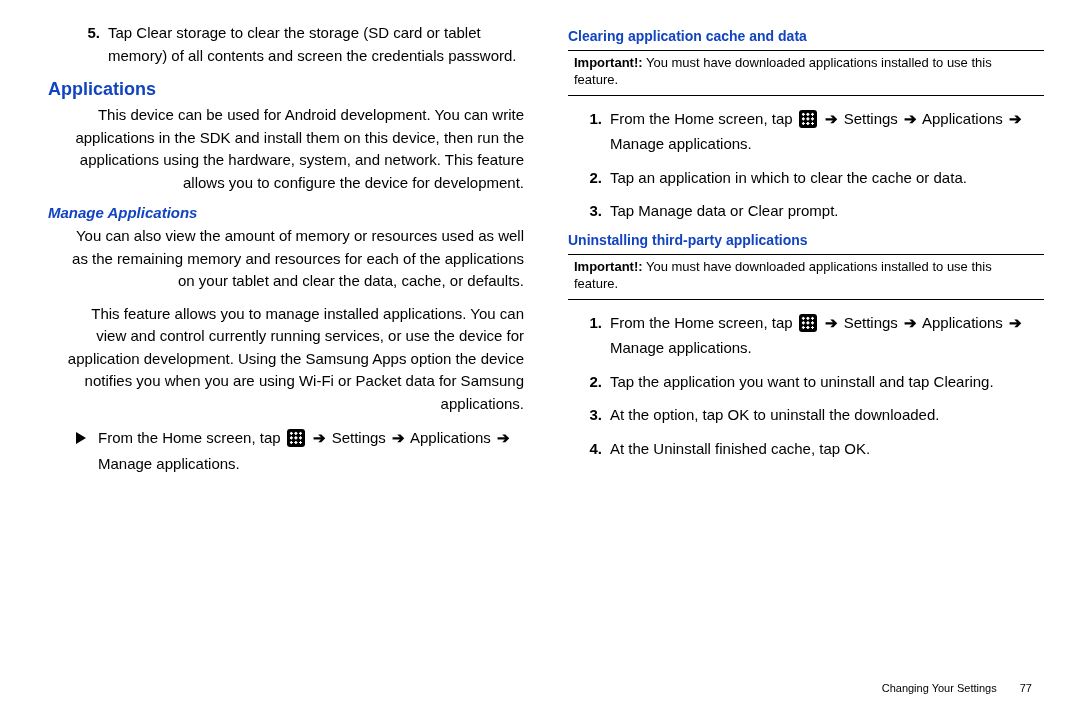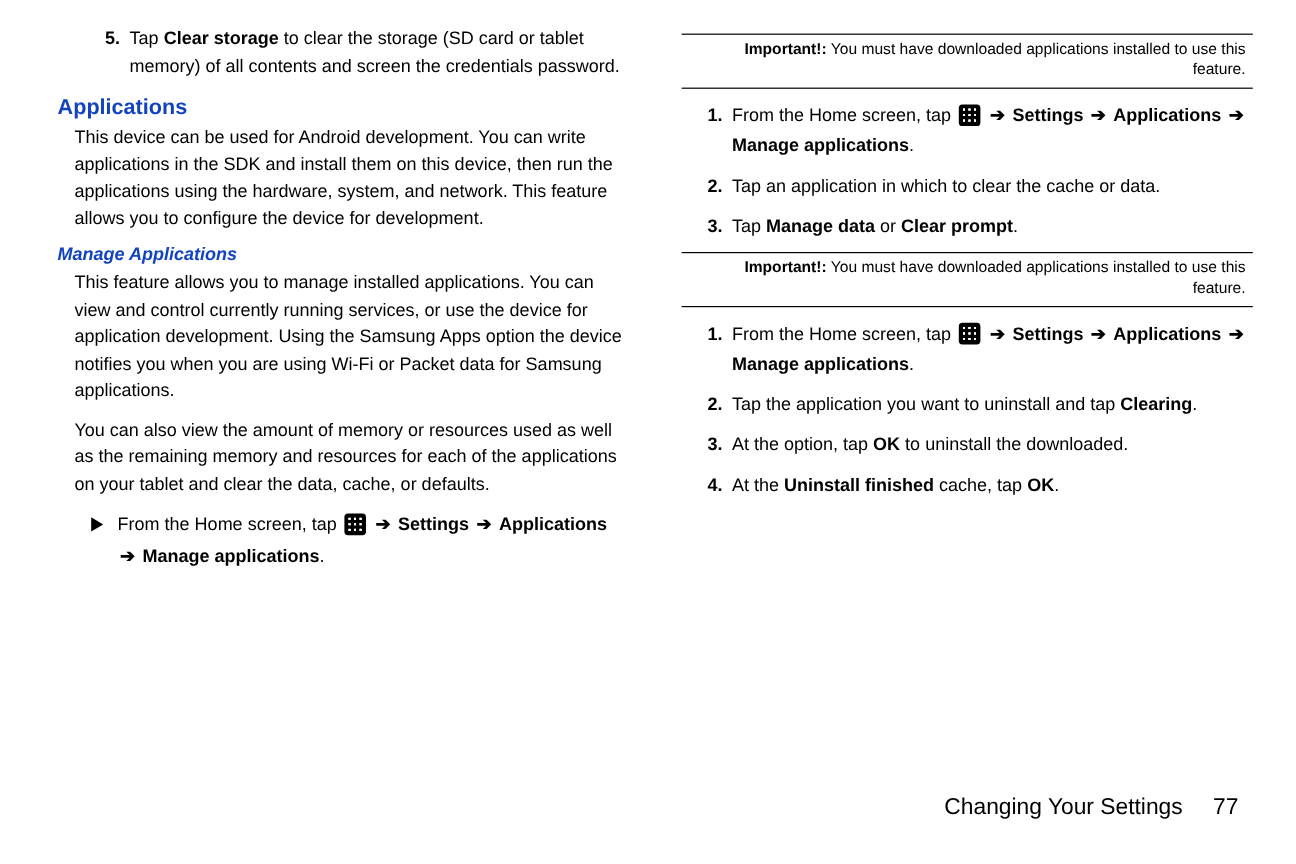--- a/index.html
+++ b/index.html
@@ -56,20 +56,21 @@
   }
   .h3 {
     font-size: 14px;
     font-weight: bold;
     color: #1244c0;
     margin: 6px 0 6px 0;
   }
   p.body {
     margin: 0 0 10px 0;
     line-height: 1.5;
+    text-align: right;
   }
   .indent1 { padding-left: 14px; }
   .triangle {
     display: inline-block;
     width: 0; height: 0;
     border-top: 6px solid transparent;
     border-bottom: 6px solid transparent;
     border-left: 10px solid #000;
     margin-right: 6px;
     vertical-align: -1px;
@@ -105,34 +106,34 @@
     background-position: 0 0;
   }
   .arrow { padding: 0 2px; font-weight: bold; }
   .note-box {
     border-top: 1px solid #000;
     border-bottom: 1px solid #000;
     padding: 4px 6px 6px 6px;
     margin: 6px 0 10px 0;
     font-size: 13px;
     line-height: 1.3;
-    text-align: right;
+    text-align: left;
   }
   .note-box .lbl {
     font-weight: bold;
   }
   .footer {
     position: absolute;
-    bottom: 36px;
+    bottom: 26px;
     right: 48px;
-    font-size: 19px;
+    font-size: 11px;
     margin-left: 23px;
   }
   .footer .pg { display: inline-block; padding-left: 20px; }
-  .b { font-weight: bold; }
+  .b { font-weight: normal; }
   .ol { margin-top: 4px; padding-left: 14px; }
   .ol .num-item .num { width: 20px; }
   .ol .num-item { margin-bottom: 8px; line-height: 1.7; }
 </style>
 </head>
 <body>
 
 <div class="page">
 
   <div class="col col-left">
@@ -141,40 +142,41 @@
       <div class="num">5.</div>
       <div class="body">
         <span>Tap </span><span class="b">Clear storage</span><span> to clear the storage (SD card or tablet memory) of all contents and screen the credentials password.</span>
       </div>
     </div>
 
     <div class="h1">Applications</div>
     <p class="body indent1">This device can be used for Android development. You can write applications in the SDK and install them on this device, then run the applications using the hardware, system, and network. This feature allows you to configure the device for development.</p>
 
     <div class="h2">Manage Applications</div>
+    <p class="body indent1">You can also view the amount of memory or resources used as well as the remaining memory and resources for each of the applications on your tablet and clear the data, cache, or defaults.</p>
     <p class="body indent1">This feature allows you to manage installed applications. You can view and control currently running services, or use the device for application development. Using the Samsung Apps option the device notifies you when you are using Wi-Fi or Packet data for Samsung applications.</p>
-    <p class="body indent1">You can also view the amount of memory or resources used as well as the remaining memory and resources for each of the applications on your tablet and clear the data, cache, or defaults.</p>
 
     <div class="bullet-row">
       <div class="marker"><span class="triangle"></span></div>
       <div class="body">
         <span>From the Home screen, tap </span>
         <span class="apps-icon"></span>
         <span class="arrow">➔</span>
         <span class="b">Settings</span>
         <span class="arrow">➔</span>
         <span class="b">Applications</span>
         <span class="arrow">➔</span>
         <span class="b">Manage applications</span><span>.</span>
       </div>
     </div>
   </div>
 
   <div class="col col-right">
 
+    <div class="h3">Clearing application cache and data</div>
 
     <div class="note-box">
       <span class="lbl">Important!:</span><span> You must have downloaded applications installed to use this feature.</span>
     </div>
 
     <div class="ol">
       <div class="num-item">
         <div class="num">1.</div>
         <div class="body">
           <span>From the Home screen, tap </span>
@@ -192,20 +194,21 @@
         <div class="body">Tap an application in which to clear the cache or data.</div>
       </div>
       <div class="num-item">
         <div class="num">3.</div>
         <div class="body">
           <span>Tap </span><span class="b">Manage data</span><span> or </span><span class="b">Clear prompt</span><span>.</span>
         </div>
       </div>
     </div>
 
+    <div class="h3">Uninstalling third-party applications</div>
 
     <div class="note-box">
       <span class="lbl">Important!:</span><span> You must have downloaded applications installed to use this feature.</span>
     </div>
 
     <div class="ol">
       <div class="num-item">
         <div class="num">1.</div>
         <div class="body">
           <span>From the Home screen, tap </span>

